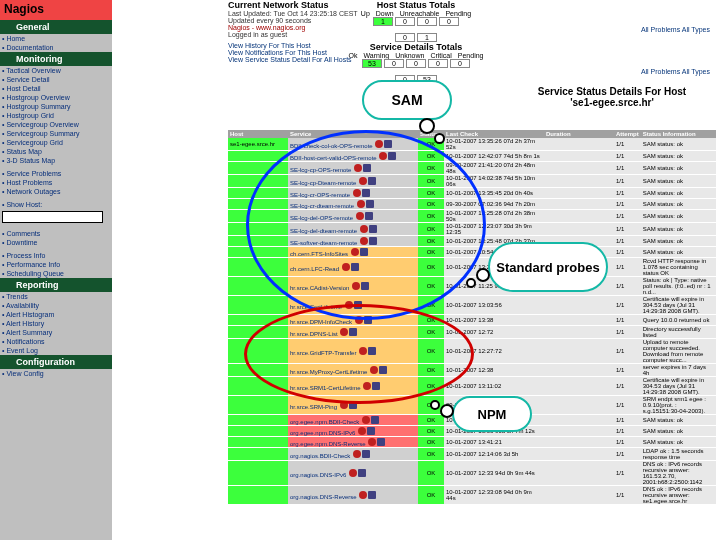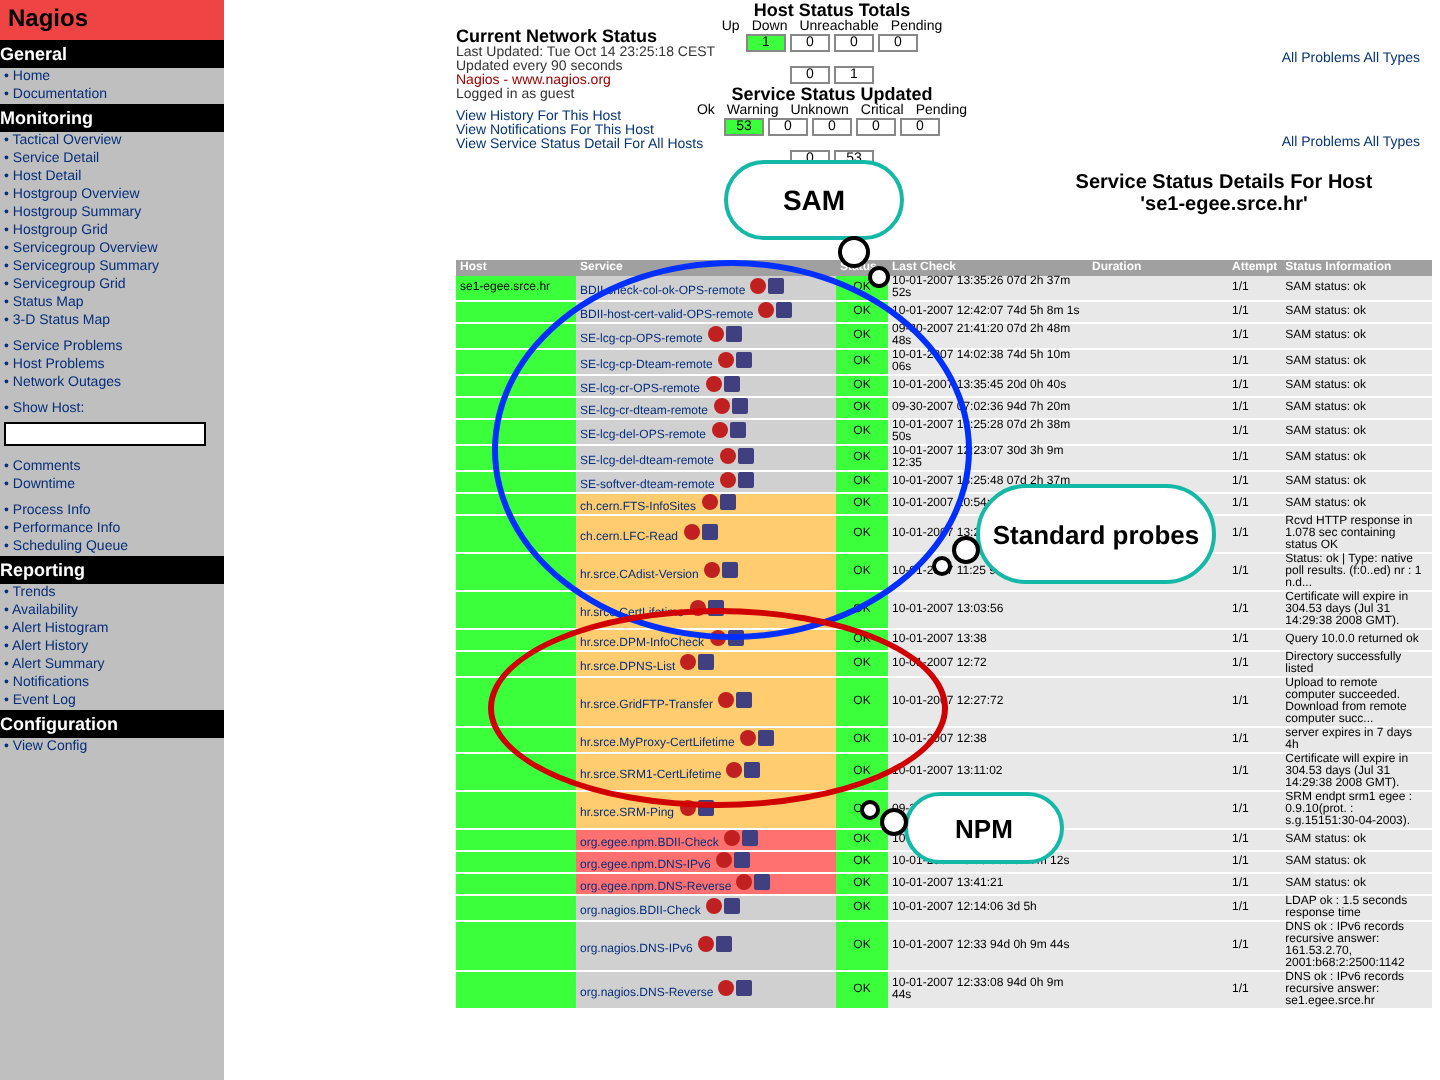--- a/index.html
+++ b/index.html
@@ -1,33 +1,33 @@
 <!DOCTYPE html>
 <html><head>
 <meta charset="utf-8">
 <style>
   * { margin:0; padding:0; box-sizing:border-box; font-family:Arial,Helvetica,sans-serif; }
   body { width:720px; height:540px; overflow:hidden; background:#fff; font-size:8px; position:relative; }
   .page { display:flex; width:720px; height:540px; }
   .sidebar { width:112px; background:#bfbfbf; flex-shrink:0; display:flex; flex-direction:column; }
   .logo { background:#ef4444; height:20px; font-weight:bold; font-size:12px; padding:2px 4px; }
-  .sec-head { background:#000000; color:#fff; font-weight:bold; padding:2px 0; font-size:9px; }
+  .sec-head { background:#14532d; color:#fff; font-weight:bold; padding:2px 16px; font-size:9px; }
   .nav-item { color:#062e7a; padding:1px 2px; font-size:7px; cursor:pointer; }
   .search-box { width:90%; margin:2px; height:12px; border:1px solid #000; background:#fff; }
   .main { flex:1; overflow:hidden; position:relative; }
   .topbars { display:flex; justify-content:space-between; padding:0 4px;flex-direction:column; }
   .status-block { border:0; }
   .status-title { font-weight:bold; font-size:9px; text-align:center; }
   .status-row { display:flex; gap:2px; justify-content:center; }
   .status-cell-h { font-size:7px; padding:0 2px; }
   .status-cell { border:1px solid #888; min-width:20px; text-align:center; font-size:7px; padding:0 4px; }
   .status-cell.up { background:#3cff3c; }
   .status-cell.ok { background:#3cff3c; }
   .allrow { font-size:7px; color:#06357a; text-align:right; padding-right:6px; }
-  .current-block { position:absolute; left:116px; top:13px; font-size:7px; color:#333; width:180px; }
+  .current-block { position:absolute; left:116px; top:0; font-size:7px; color:#333; width:180px; }
   .current-block .t { font-weight:bold; font-size:9px; color:#000; }
   .views { font-size:7px; color:#06357a; margin-top:4px; }
   .details-title { font-weight:bold; font-size:10px; text-align:center; width:300px; position:absolute; left:350px; top:86px; }
   .table-wrap { position:absolute; left:116px; top:130px; right:4px; }
   .tbl { width:100%; border-collapse:collapse; font-size:6px; }
   .tbl th { background:#a0a0a0; color:#fff; text-align:left; padding:1px 2px; font-weight:bold; font-size:6px; }
   .tbl td { padding:0 2px; vertical-align:middle; height:11px; border-bottom:1px solid #fff; }
   .c-host { background:#3cff3c; width:60px; }
   .c-service { background:#d0d0d0; width:130px; color:#062e7a; }
   .c-service.orange { background:#ffcc70; }
@@ -94,21 +94,21 @@
           <span class="status-cell">0</span>
           <span class="status-cell">0</span>
         </div>
         <div class="allrow">All Problems All Types</div>
         <div class="status-row">
           <span class="status-cell">0</span>
           <span class="status-cell">1</span>
         </div>
       </div>
       <div class="status-block">
-        <div class="status-title">Service Status Updated</div>
+        <div class="status-title">Service Details Totals</div>
         <div class="status-row">
           <span class="status-cell-h">Ok</span>
           <span class="status-cell-h">Warning</span>
           <span class="status-cell-h">Unknown</span>
           <span class="status-cell-h">Critical</span>
           <span class="status-cell-h">Pending</span>
         </div>
         <div class="status-row">
           <span class="status-cell ok">53</span>
           <span class="status-cell">0</span>

